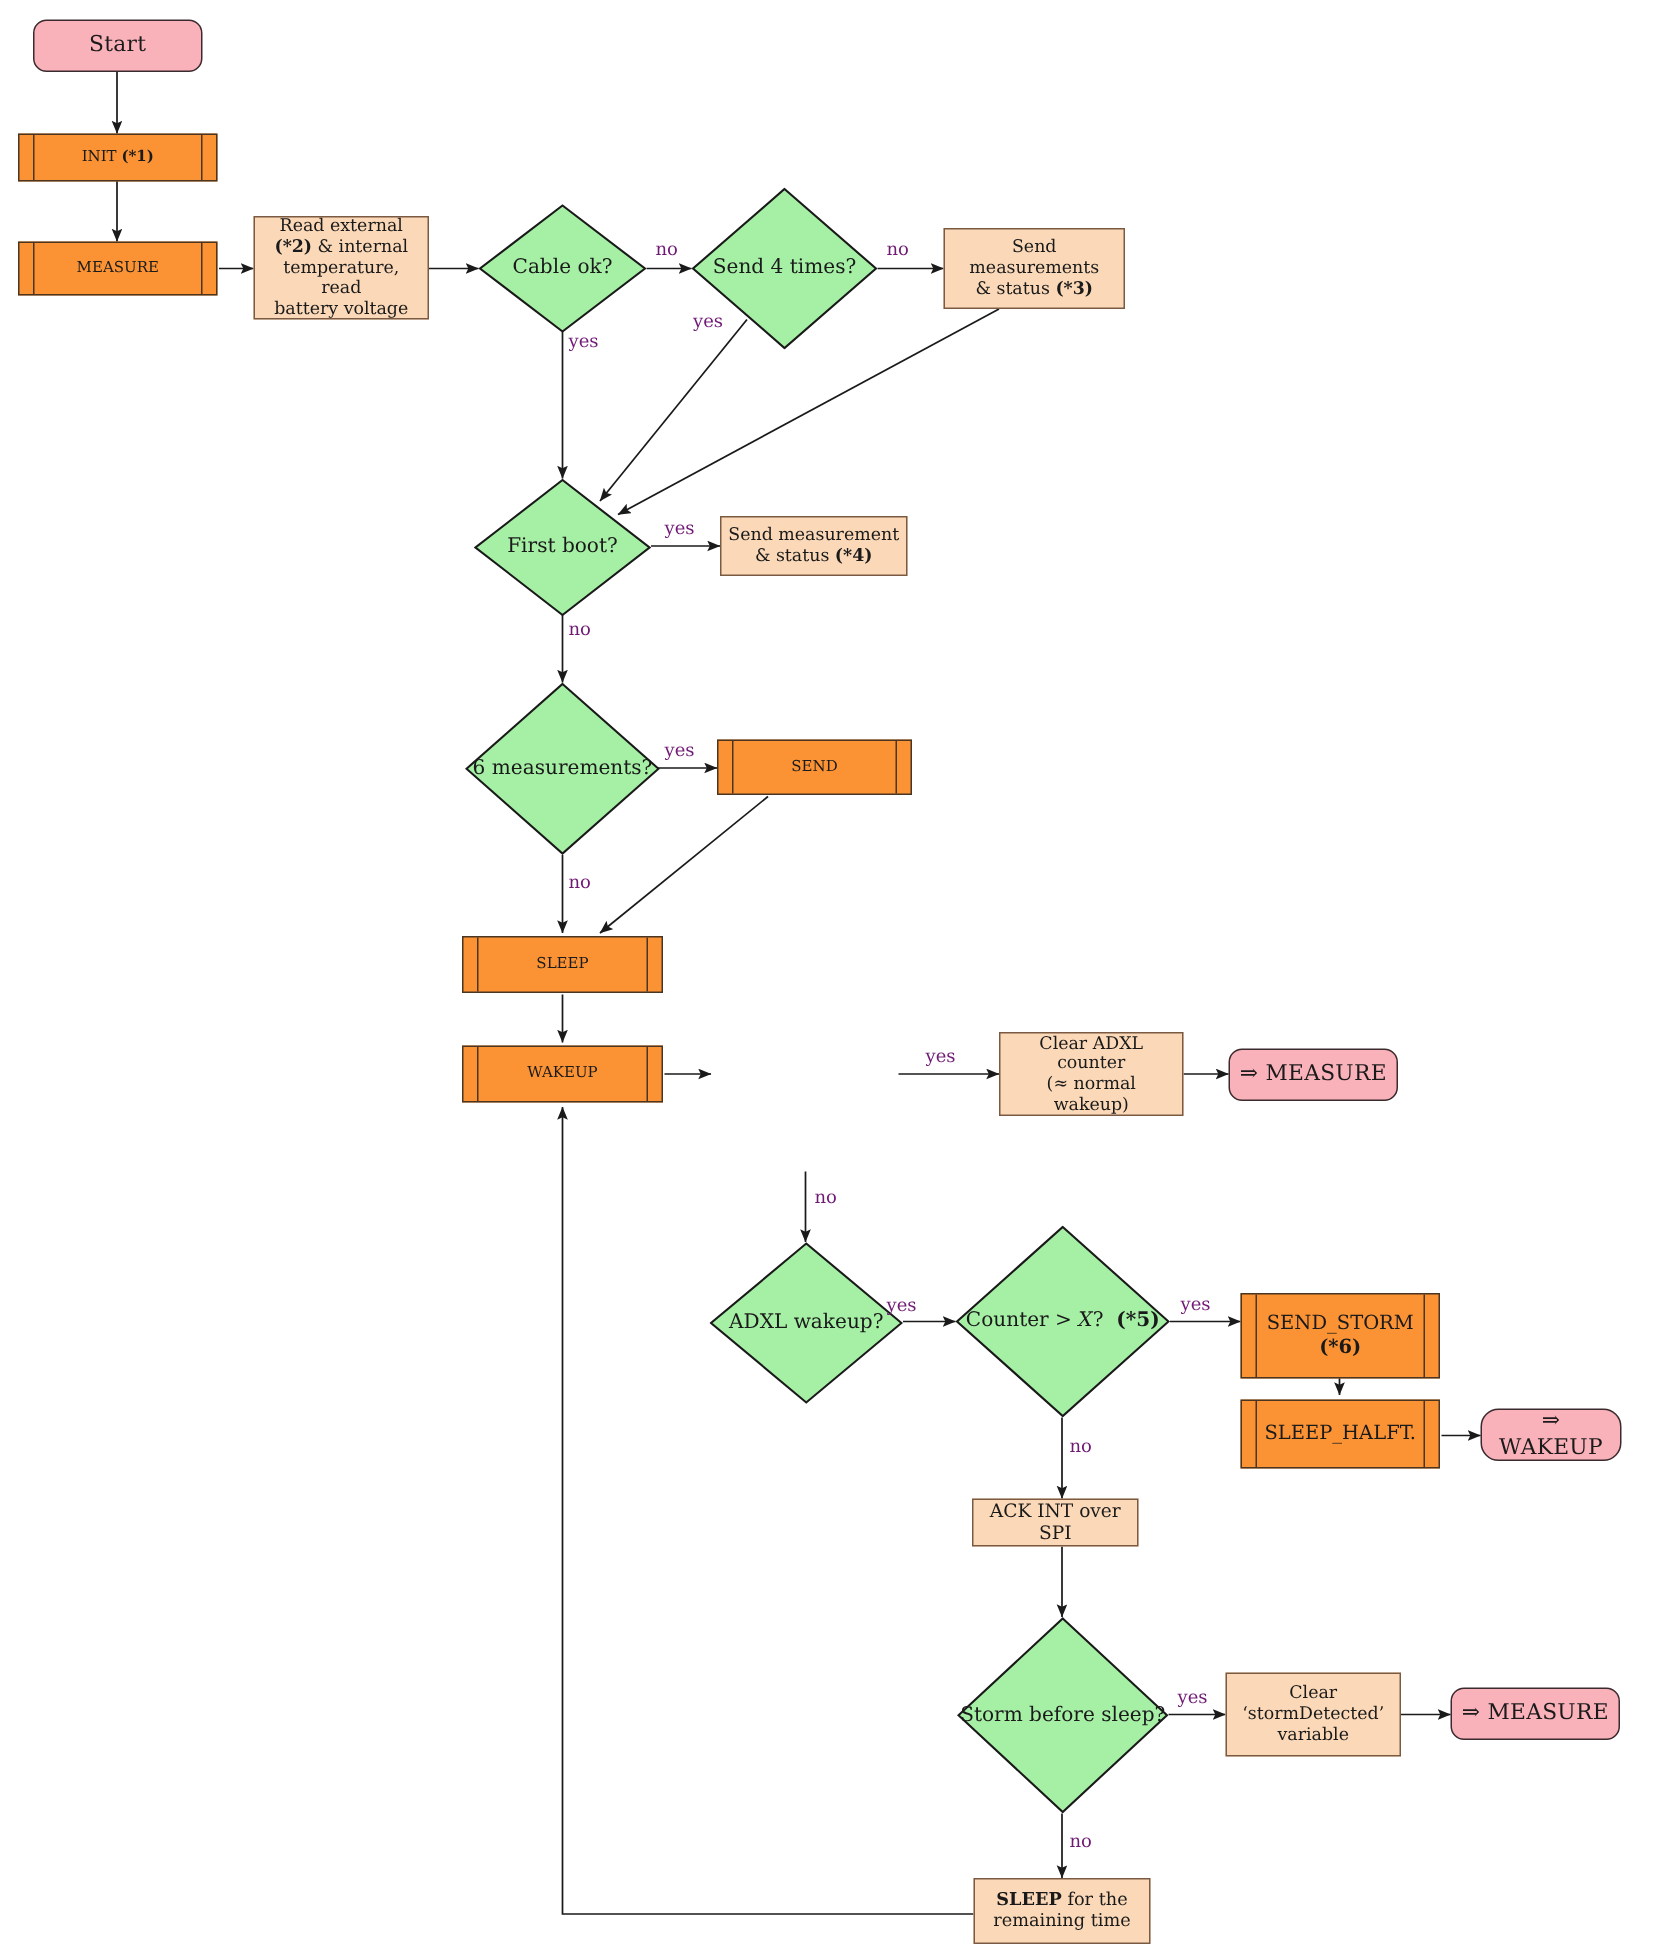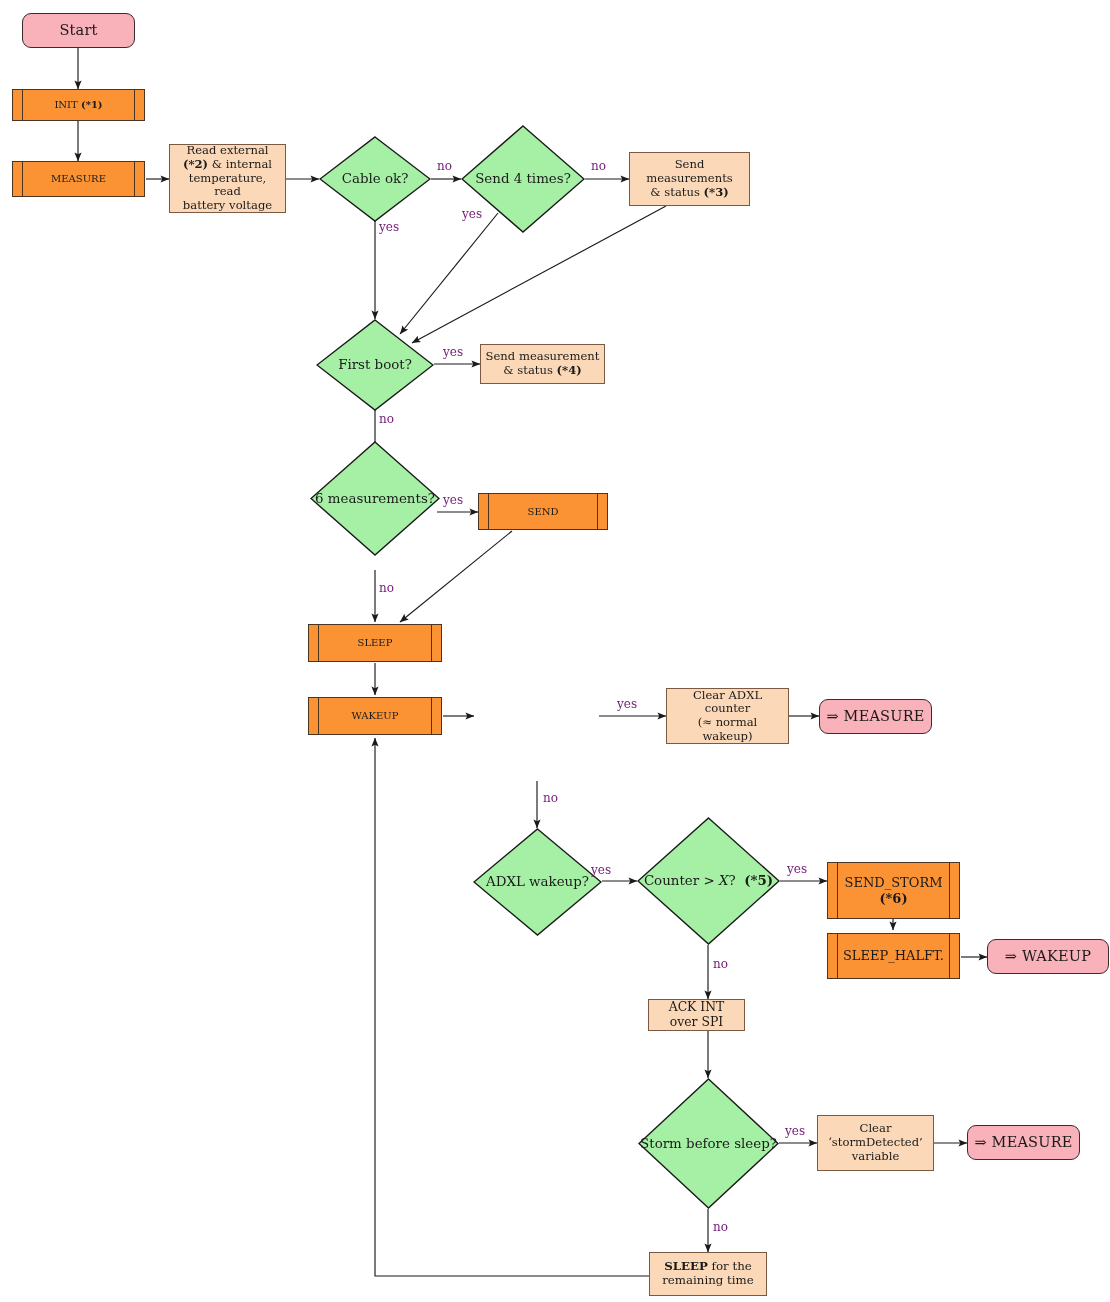--- a/index.html
+++ b/index.html
@@ -174,21 +174,21 @@
     </span>
     <span class="lbl">First boot?</span>
   </div>
 
   <div class="node n-proc" style="left:480px;top:344px;width:125px;height:40px;font-size:11.6px;">
     <span class="lbl">
       Send measurement<br>&amp; status <span class="bold">(*4)</span>
     </span>
   </div>
 
-  <div class="node n-dec" style="left:310px;top:441px;width:130px;height:115px;align-items:center;">
+  <div class="node n-dec" style="left:310px;top:455px;width:130px;height:115px;align-items:center;">
     <span class="dia">
       <svg viewBox="0 0 130 115" preserveAspectRatio="none">
         <polygon points="65,1 129,57.5 65,114 1,57.5" fill="#a6f0a6" stroke="#1a1a1a" stroke-width="1.4"></polygon>
       </svg>
     </span>
     <span class="lbl">6 measurements?</span>
   </div>
 
   <div class="node n-sub" style="left:478px;top:493px;width:130px;height:37px;">
     <span class="lbl">SEND</span>
@@ -236,25 +236,25 @@
   <div class="node n-sub" style="left:827px;top:862px;width:133px;height:57px;font-size:13px;">
     <span class="lbl">
       SEND_STORM<br><span class="bold">(*6)</span>
     </span>
   </div>
 
   <div class="node n-sub" style="left:827px;top:933px;width:133px;height:46px;font-size:13px;">
     <span class="lbl">SLEEP_HALFT.</span>
   </div>
 
-  <div class="node n-term" style="left:987px;top:939px;width:122px;height:35px;">
+  <div class="node n-term" style="left:987px;top:939px;width:94px;height:35px;border-radius:12px;">
     <span class="lbl">⇒ WAKEUP</span>
   </div>
 
-  <div class="node n-proc" style="left:648px;top:999px;width:97px;height:32px;font-size:12.4px;">
+  <div class="node n-proc" style="left:648px;top:999px;width:111px;height:32px;font-size:12.4px;">
     <span class="lbl">ACK INT over SPI</span>
   </div>
 
   <div class="node n-dec" style="left:638px;top:1078px;width:141px;height:131px;">
     <span class="dia">
       <svg viewBox="0 0 141 131" preserveAspectRatio="none">
         <polygon points="70.5,1 140,65.5 70.5,130 1,65.5" fill="#a6f0a6" stroke="#1a1a1a" stroke-width="1.4"></polygon>
       </svg>
     </span>
     <span class="lbl">Storm before sleep?</span>

